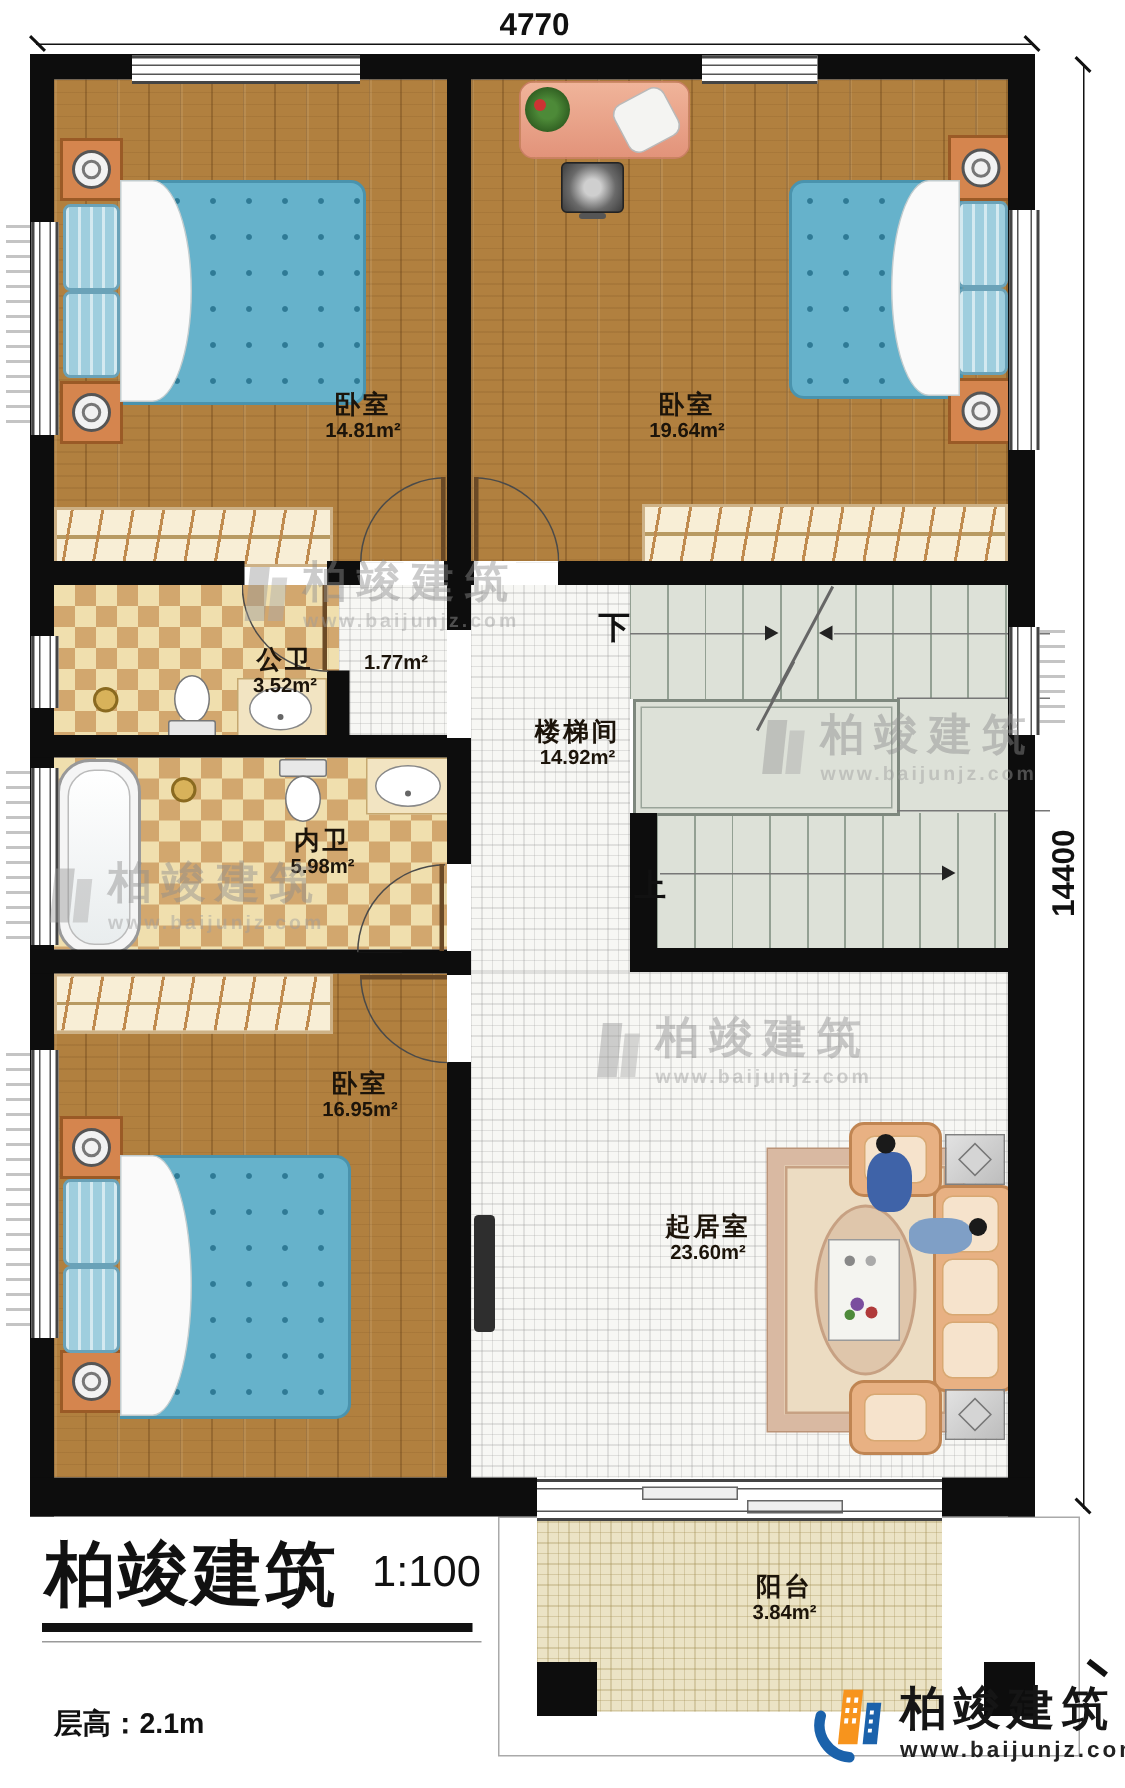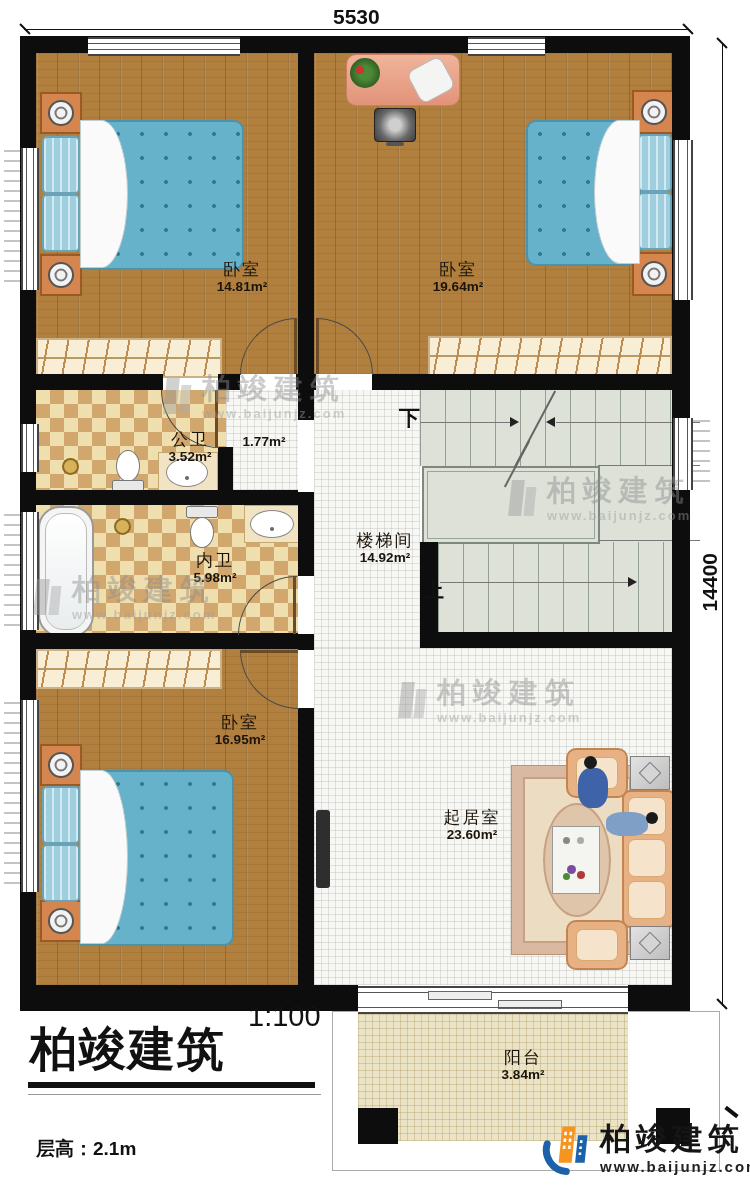--- a/index.html
+++ b/index.html
@@ -68,41 +68,41 @@
   .dot{position:absolute;border-radius:50%;}
   .sofa{background:#e8b183;border:2px solid #c08552;border-radius:8px;z-index:20;}
   .cushion{position:absolute;background:#f6e3cc;border:1.5px solid #d8a872;border-radius:7px;}
   .armchair{background:#e8b183;border:2px solid #c08552;border-radius:10px;z-index:20;}
   .sidetable{background:linear-gradient(135deg,#e2e2e2,#bdbdbd);border:1.5px solid #808080;z-index:20;}
   .sidetable::after{content:"";position:absolute;left:50%;top:50%;width:14px;height:14px;transform:translate(-50%,-50%) rotate(45deg);border:1.5px solid #777;background:#d5d5d5;}
   .person-head{position:absolute;border-radius:50%;background:#1a1a1a;z-index:23;}
   .person-body{position:absolute;background:#3f63a8;border-radius:40%;z-index:22;}
   
   .room-label{position:absolute;transform:translateX(-50%);text-align:center;color:#1c140a;line-height:1.12;z-index:40;white-space:nowrap;}
-  .room-label .rn{display:block;font-size:17px;font-weight:normal;letter-spacing:2px;text-align:center;}
+  .room-label .rn{display:block;font-size:17px;font-weight:bold;letter-spacing:2px;text-align:center;}
   .room-label .ra{display:block;font-size:13.5px;font-weight:bold;}
   .stair-label{position:absolute;font-size:21px;font-weight:bold;color:#111;z-index:40;}
   .dim-line{position:absolute;background:#111;z-index:38;}
   .dim-tick{position:absolute;width:14px;height:2px;background:#111;z-index:38;transform:rotate(45deg);}
   .dim-label{position:absolute;font-size:21px;font-weight:bold;color:#111;z-index:38;}
   .thin-line{position:absolute;background:#777;z-index:13;}
   .break-line{position:absolute;width:2px;background:#666;transform:rotate(28deg);z-index:13;}
   .tri{position:absolute;width:0;height:0;z-index:14;}
   .tri-r{border-top:5px solid transparent;border-bottom:5px solid transparent;border-left:9px solid #222;}
   .tri-l{border-top:5px solid transparent;border-bottom:5px solid transparent;border-right:9px solid #222;}
   
   .wm{position:absolute;display:flex;align-items:center;gap:8px;opacity:.45;z-index:45;pointer-events:none;}
   .wm-glyph{width:34px;height:44px;position:relative;}
   .wm-glyph::before{content:"";position:absolute;left:5px;top:2px;width:13px;height:36px;background:#9a9a9a;transform:skewX(-6deg);}
   .wm-glyph::after{content:"";position:absolute;left:20px;top:9px;width:10px;height:29px;background:#ababab;transform:skewX(-6deg);}
   .wm-name{display:block;font-size:29px;font-weight:bold;color:#8d8d8d;letter-spacing:7px;line-height:1;}
   .wm-url{display:block;font-size:13px;font-weight:bold;color:#9d9d9d;letter-spacing:2px;margin-top:3px;}
   
   .tb-title{position:absolute;left:30px;top:1018px;font-size:47px;font-weight:bold;color:#111;letter-spacing:2px;z-index:50;}
-  .tb-scale{position:absolute;left:248px;top:1000px;font-size:29px;color:#111;z-index:50;}
+  .tb-scale{position:absolute;left:248px;top:1032px;font-size:29px;color:#111;z-index:50;}
   .tb-rule{position:absolute;left:28px;top:1082px;width:287px;height:6px;background:#111;z-index:50;}
   .tb-rule2{position:absolute;left:28px;top:1094px;width:293px;height:1px;background:#9a9a9a;z-index:50;}
   .tb-line{position:absolute;left:36px;font-size:19px;font-weight:bold;color:#111;z-index:50;}
   
   .logo{position:absolute;left:542px;top:1122px;display:flex;align-items:flex-start;gap:6px;z-index:50;}
   .logo-name{display:block;font-size:31px;font-weight:bold;color:#151515;letter-spacing:5px;line-height:1.1;}
   .logo-url{display:block;font-size:15px;font-weight:bold;color:#222;letter-spacing:2px;margin-top:2px;}
   .logo-accent{position:absolute;left:724px;top:1110px;width:15px;height:4px;background:#111;transform:rotate(38deg);z-index:50;}
 </style>
 </head>
@@ -288,41 +288,41 @@
     <span class="rn">公卫</span>
     <span class="ra">3.52m²</span>
   </div>
   <div class="room-label" style="left:264px;top:434px;">
     <span class="ra">1.77m²</span>
   </div>
   <div class="room-label" style="left:215px;top:551px;">
     <span class="rn">内卫</span>
     <span class="ra">5.98m²</span>
   </div>
-  <div class="room-label" style="left:385px;top:531px;">
+  <div class="room-label" style="left:385px;top:478px;">
     <span class="rn">楼梯间</span>
     <span class="ra">14.92m²</span>
   </div>
   <div class="room-label" style="left:240px;top:713px;">
     <span class="rn">卧室</span>
     <span class="ra">16.95m²</span>
   </div>
   <div class="room-label" style="left:472px;top:808px;">
     <span class="rn">起居室</span>
     <span class="ra">23.60m²</span>
   </div>
   <div class="room-label" style="left:523px;top:1048px;">
     <span class="rn">阳台</span>
     <span class="ra">3.84m²</span>
   </div>
 
   <div class="dim-line" style="left:24px;top:29px;width:664px;height:1px;"></div>
   <div class="dim-tick" style="left:18px;top:28px;"></div>
   <div class="dim-tick" style="left:681px;top:28px;"></div>
-  <div class="dim-label" style="left:333px;top:5px;">5530</div>
+  <div class="dim-label" style="left:333px;top:5px;">4770</div>
   <div class="dim-line" style="left:722px;top:44px;width:1px;height:962px;"></div>
   <div class="dim-tick" style="left:715px;top:42px;"></div>
   <div class="dim-tick" style="left:715px;top:1003px;"></div>
   <div class="dim-label" style="left:698px;top:553px;writing-mode:vertical-rl;transform:rotate(180deg);">14400</div>
 
   <div class="wm" style="left:160px;top:374px;">
     <div class="wm-glyph"></div>
     <div>
         <span class="wm-name">柏竣建筑</span>
         <span class="wm-url">www.baijunjz.com</span>

